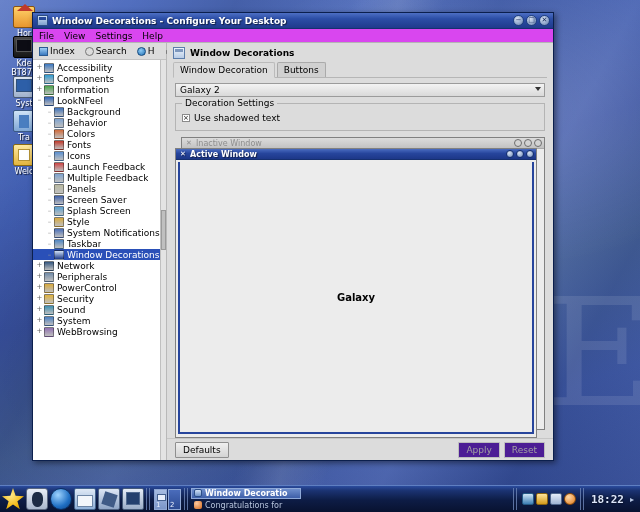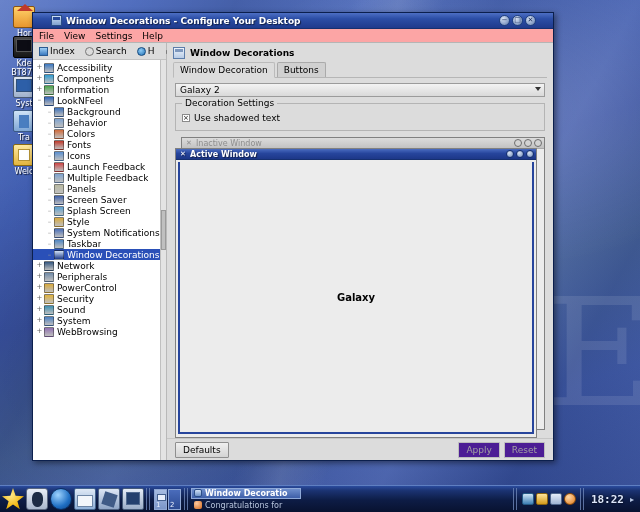--- a/index.html
+++ b/index.html
@@ -62,21 +62,21 @@
     border:1px solid #0b1f4d;
     background:#dcdcdc;
     box-shadow:2px 2px 6px rgba(0,0,0,.45);
     display:flex; flex-direction:column;
   }
   
   #titlebar {
     height:16px; flex:0 0 16px;
     background:linear-gradient(#4d6fc4 0%, #2c4ea6 38%, #1f3a8c 100%);
     border-bottom:1px solid #16306f;
-    display:flex; align-items:center; padding:0 16px;
+    display:flex; align-items:center; padding:0 2px;
     color:#fff;
   }
   #titlebar .tb-icon {
     width:11px;height:11px;margin:0 4px 0 2px;
     background:linear-gradient(#cfe0f5,#7fa0cf);
     border:1px solid #2b4d86; position:relative; flex:0 0 11px;
   }
   #titlebar .tb-icon:after{content:"";position:absolute;left:1px;top:1px;right:1px;height:3px;background:#27499a;}
   #titlebar .tb-title {
     flex:1 1 auto; font-size:9px; font-weight:bold; white-space:nowrap; overflow:hidden;
@@ -86,21 +86,21 @@
   .tb-btn {
     width:11px;height:11px;border-radius:50%;
     background:radial-gradient(circle at 35% 30%, #d8e2f3, #8fa5cb 60%, #5c73a3 100%);
     border:1px solid #20407f;
     display:flex;align-items:center;justify-content:center;
     font-size:7px;line-height:1;color:#1a2e5c;
   }
 
   
   #menubar {
-    height:14px; flex:0 0 14px; background:#fca5a5; border-bottom:1px solid #b5b5b5;
+    height:14px; flex:0 0 14px; background:#d946ef; border-bottom:1px solid #b5b5b5;
     display:flex; align-items:center; padding-left:6px; gap:10px;
     font-size:9px; color:#000;
   }
   #menubar .mi { cursor:default; }
 
   
   #body-area { flex:1 1 auto; display:flex; min-height:0; background:#dcdcdc; }
   #left-pane { width:134px; flex:0 0 134px; display:flex; flex-direction:column; border-right:1px solid #b9b9b9;}
   #toolbar {
     height:17px; flex:0 0 17px; background:#dcdcdc;

